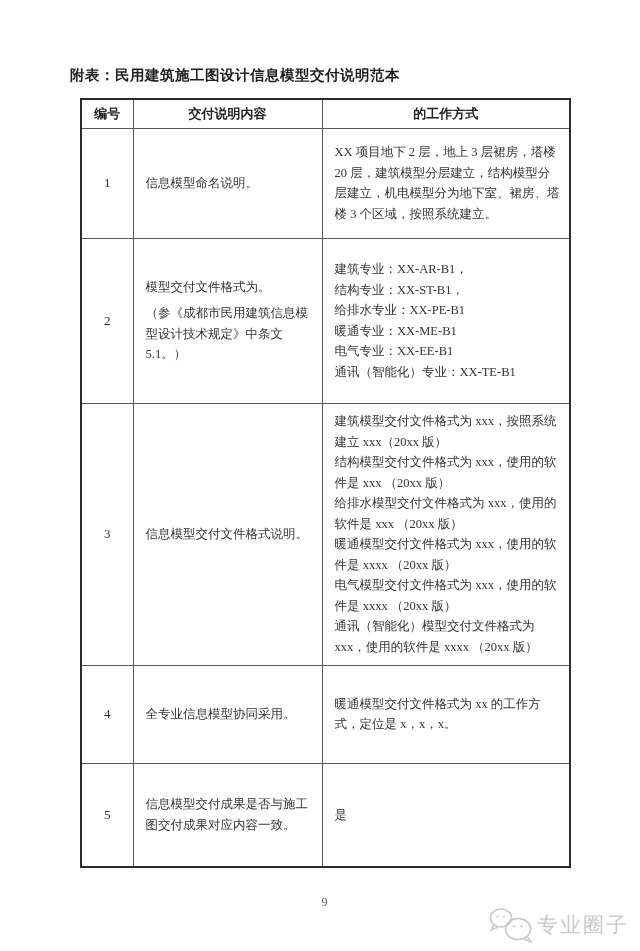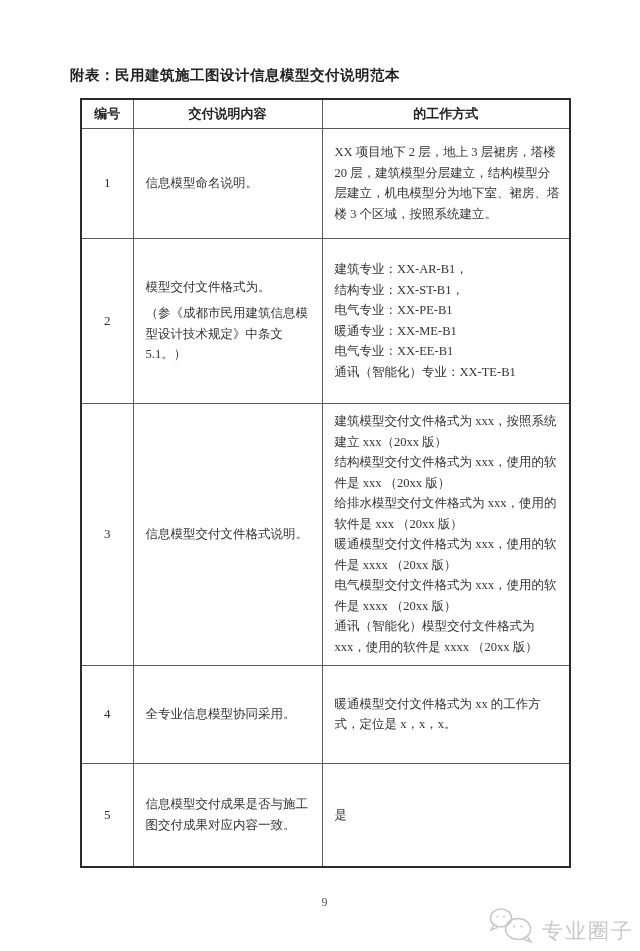--- a/index.html
+++ b/index.html
@@ -74,22 +74,21 @@
     width: 489px;
     text-align: center;
     font-size: 12px;
     color: #555555;
   }
   .watermark {
     position: absolute;
     left: 487px;
     top: 905px;
     display: flex;
-    align-items: flex-end;
-    gap: 5px;
+    align-items: center;
   }
   .watermark-label {
     font-family: "Liberation Sans", "DejaVu Sans", sans-serif;
     font-size: 21px;
     color: #c8c8c8;
     letter-spacing: 2px;
     white-space: nowrap;
   }
 </style>
 </head>
@@ -124,21 +123,21 @@
         </tr>
         <tr class="row-2">
           <td class="cell-no">2</td>
           <td class="cell-content">
             <p>模型交付文件格式为。</p>
             <p>（参《成都市民用建筑信息模型设计技术规定》中条文 5.1。）</p>
           </td>
           <td class="cell-status">
             <p>建筑专业：XX-AR-B1，</p>
             <p>结构专业：XX-ST-B1，</p>
-            <p>电气专业：XX-PE-B1</p>
+            <p>给排水专业：XX-PE-B1</p>
             <p>暖通专业：XX-ME-B1</p>
             <p>电气专业：XX-EE-B1</p>
             <p>通讯（智能化）专业：XX-TE-B1</p>
           </td>
         </tr>
         <tr class="row-3">
           <td class="cell-no">3</td>
           <td class="cell-content">
             <p>信息模型交付文件格式说明。</p>
           </td>

